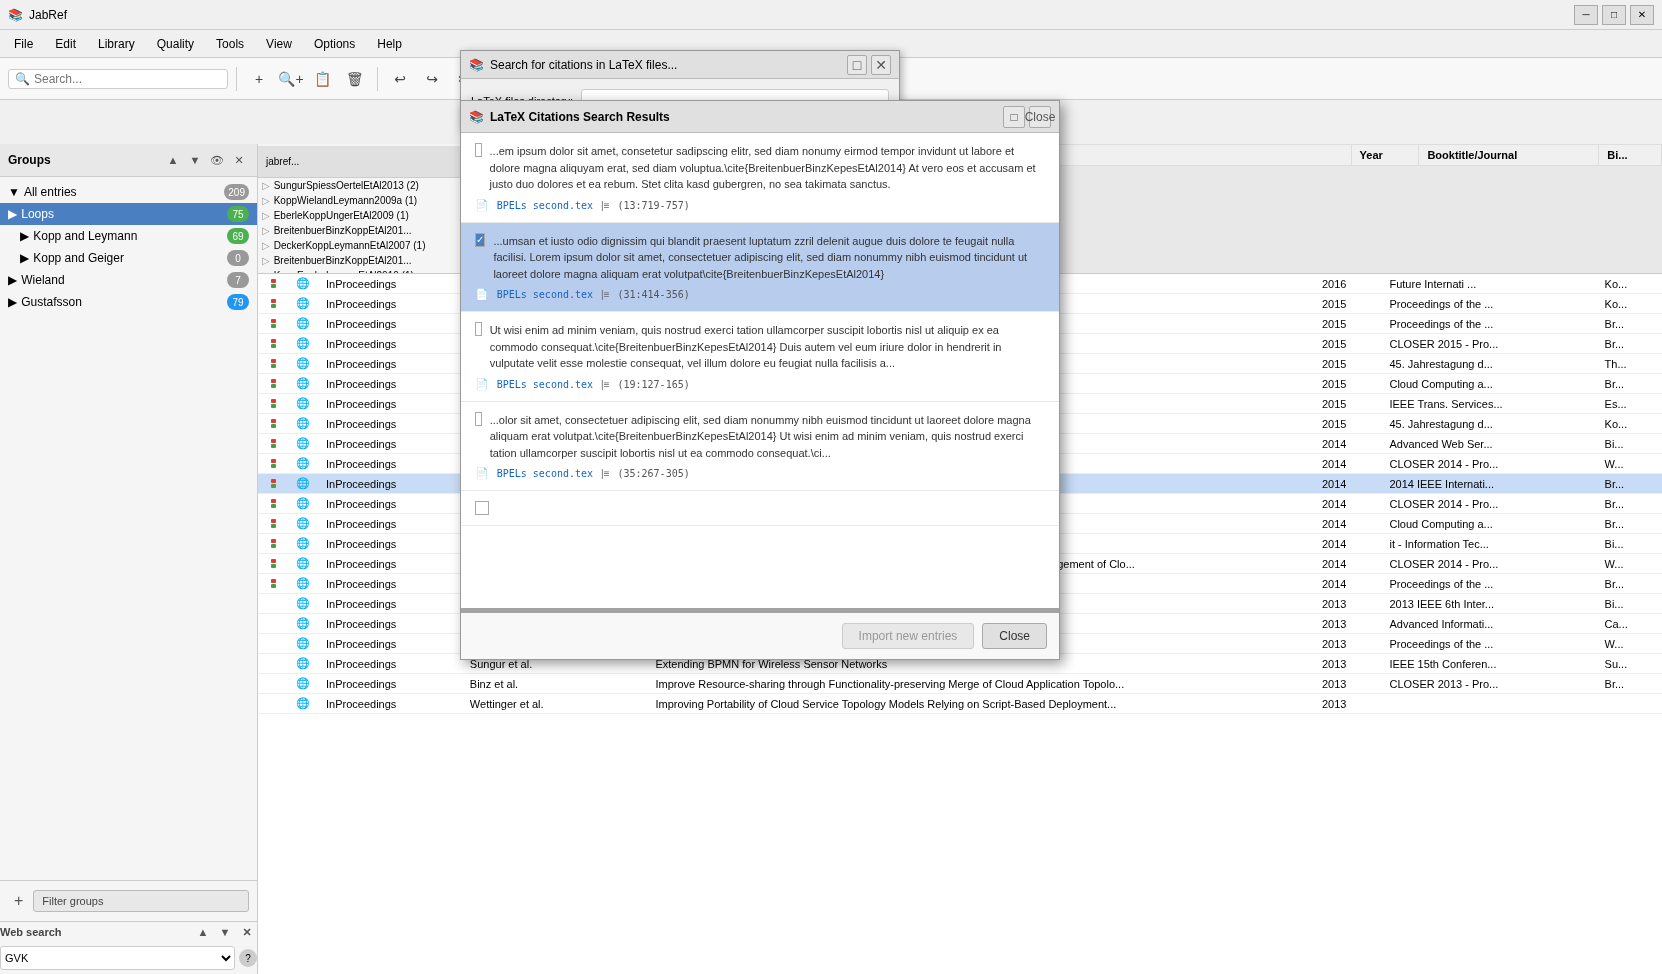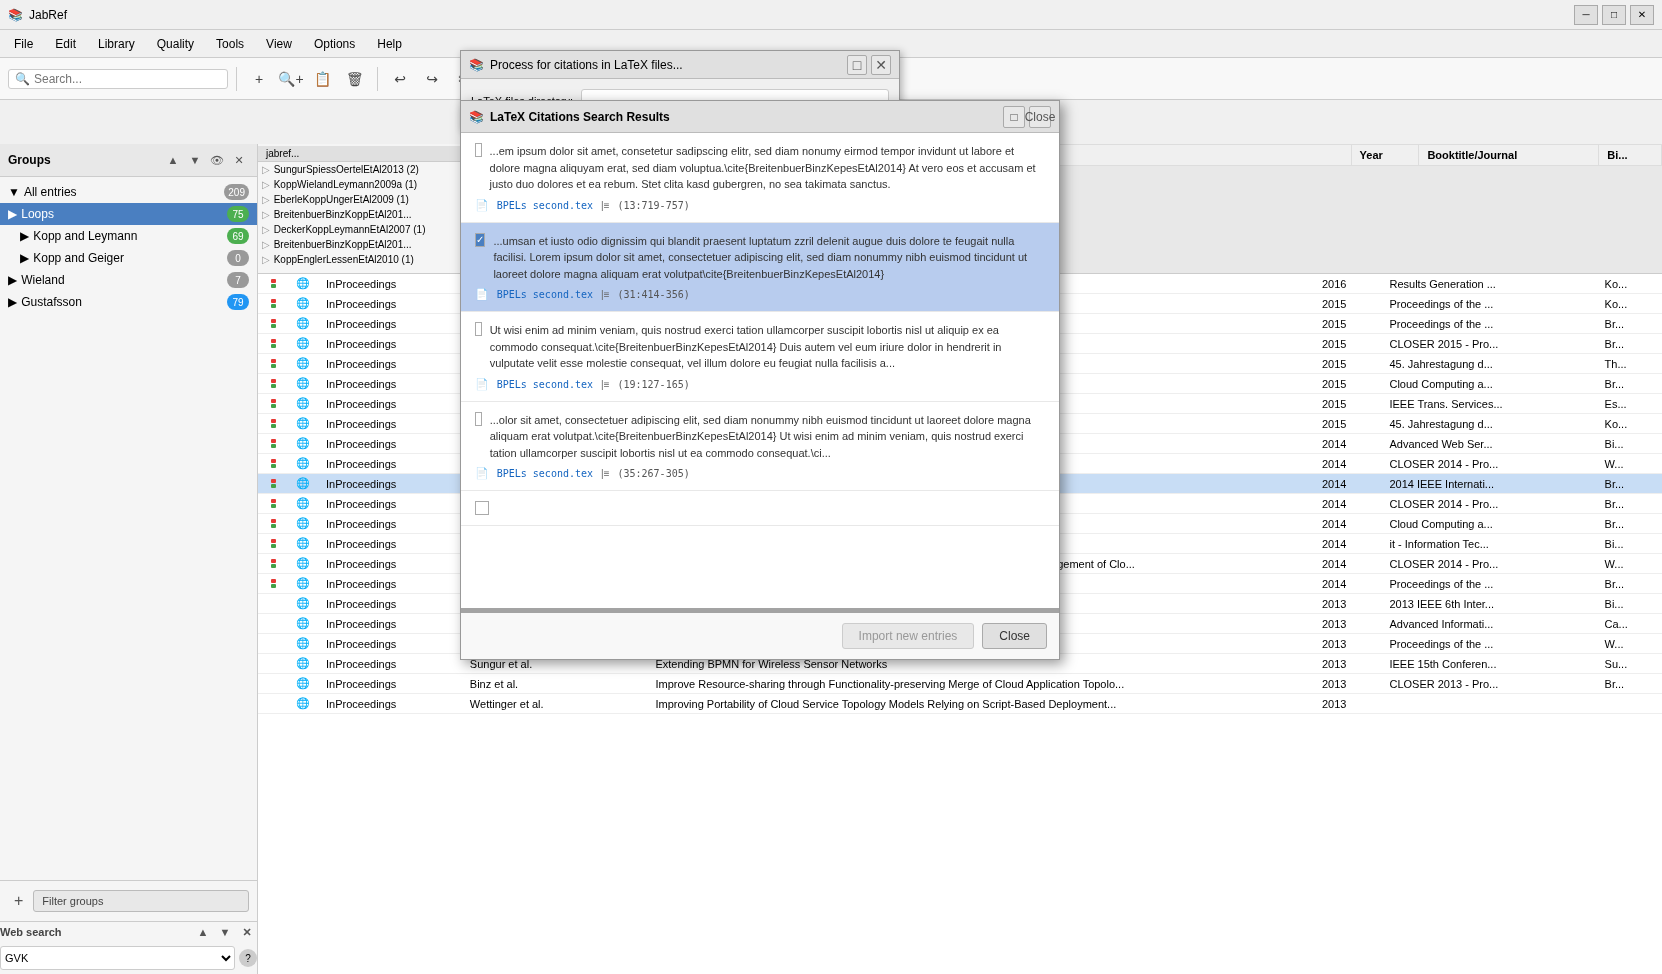--- a/index.html
+++ b/index.html
@@ -283,21 +283,21 @@
       <button class="search-btn">
         <span>Search</span>
       </button>
     </div>
   </div>
 
   <div class="content-area">
 
     <div style="display:flex;background:#e8e8e8;border-bottom:1px solid #ccc;height:130px;">
       <div style="width:260px;background:#f5f5f5;border-right:1px solid #ccc;overflow-y:auto;font-size:10px;padding:2px 0;">
-        <div style="height:16px;display:flex;align-items:center;padding:0 8px;background:#e0e0e0;border-bottom:1px solid #ccc;">
+        <div style="height:32px;display:flex;align-items:center;padding:0 8px;background:#e0e0e0;border-bottom:1px solid #ccc;">
           <span>jabref...</span>
         </div>
         <div style="display:flex;padding:2px 6px 2px 4px;">
           <span style="color:#999;margin-right:4px;">▷</span>
           <span>SungurSpiessOertelEtAl2013 (2)</span>
         </div>
         <div style="display:flex;padding:2px 6px 2px 4px;">
           <span style="color:#999;margin-right:4px;">▷</span>
           <span>KoppWielandLeymann2009a (1)</span>
         </div>
@@ -350,21 +350,21 @@
                 <div style="display:flex;flex-direction:column;gap:1px;align-items:center;">
                   <div style="width:5px;height:4px;background:#e53935;border-radius:1px;"></div>
                   <div style="width:5px;height:4px;background:#43a047;border-radius:1px;"></div>
                 </div>
               </td>
               <td style="width: 30px;"><span style="font-size:11px;color:#666;">🌐</span></td>
               <td>InProceedings</td>
               <td style="max-width: 160px; overflow: hidden; text-overflow: ellipsis;">Breitenbücher et al.</td>
               <td style="max-width: 400px; overflow: hidden; text-overflow: ellipsis;">...standardized metamodel</td>
               <td>2016</td>
-              <td style="max-width: 180px; overflow: hidden; text-overflow: ellipsis;">Results Generation ...</td>
+              <td style="max-width: 180px; overflow: hidden; text-overflow: ellipsis;">Future Internati ...</td>
               <td>Ko...</td>
             </tr>
             <tr>
               <td style="width: 30px; padding: 2px 4px;">
                 <div style="display:flex;flex-direction:column;gap:1px;align-items:center;">
                   <div style="width:5px;height:4px;background:#e53935;border-radius:1px;"></div>
                   <div style="width:5px;height:4px;background:#43a047;border-radius:1px;"></div>
                 </div>
               </td>
               <td style="width: 30px;"><span style="font-size:11px;color:#666;">🌐</span></td>
@@ -650,21 +650,21 @@
     </div>
   </div>
 </div>
 
 <div class="overlay">
 
   <div class="dialog-search-citations">
     <div class="dialog-titlebar">
       <div class="dialog-titlebar-title">
         <span>📚</span>
-        <span>Process for citations in LaTeX files...</span>
+        <span>Search for citations in LaTeX files...</span>
       </div>
       <div style="display:flex;gap:4px;">
         <span class="dialog-close">□</span>
         <span class="dialog-close">✕</span>
       </div>
     </div>
     <div class="dialog-body">
       <div class="dialog-field-row">
         <label class="dialog-field-label">LaTeX files directory:</label>
         <input class="dialog-field-input" type="text" value="" style="">

